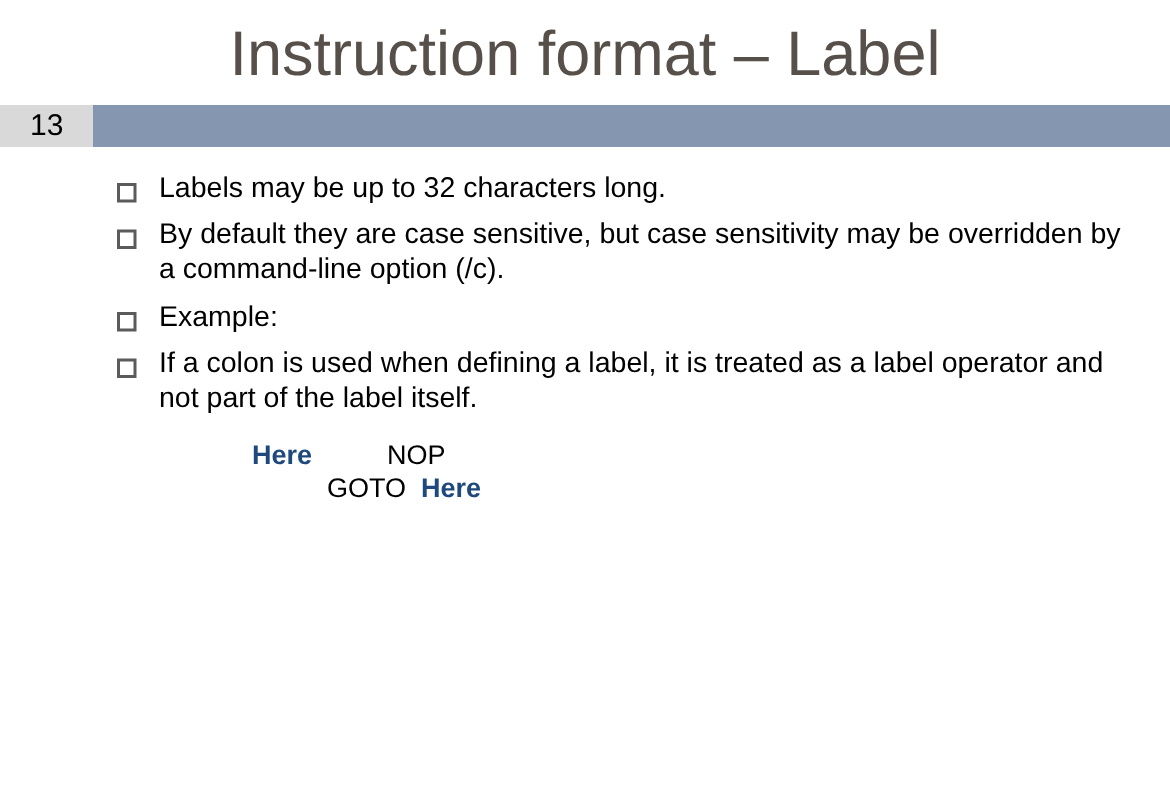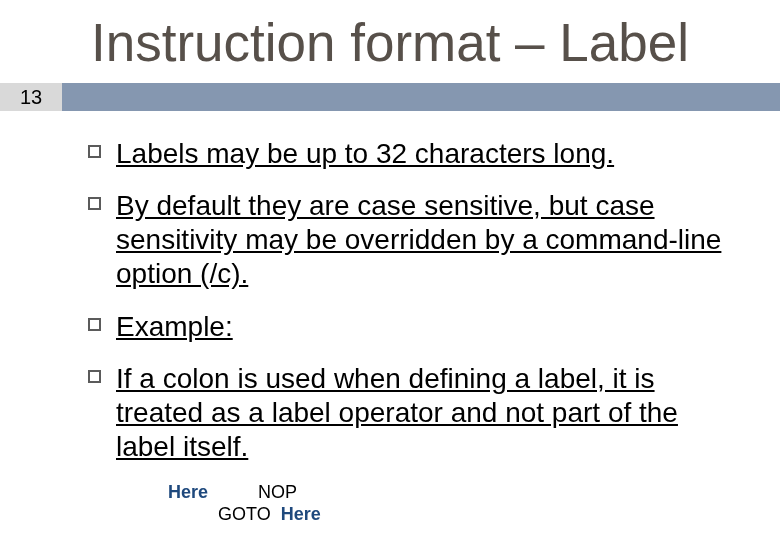--- a/index.html
+++ b/index.html
@@ -13,21 +13,21 @@
   }
   .slide {
     width: 780px;
     height: 540px;
     position: relative;
     box-sizing: border-box;
   }
   .title {
     text-align: center;
     color: #57504a;
-    font-size: 53px;
+    font-size: 42px;
     font-weight: 400;
     padding-top: 12px;
     padding-bottom: 10px;
   }
   .divider-row {
     display: flex;
     align-items: stretch;
     height: 28px;
   }
   .slide-number {
@@ -48,25 +48,24 @@
     padding: 8px 20px 0 70px;
   }
   ul.bullets {
     list-style: none;
     margin: 0;
     padding: 0;
   }
   ul.bullets > li {
     position: relative;
     padding-left: 28px;
-    font-size: 28px;
+    font-size: 19px;
     color: #000;
     line-height: 1.22;
-    margin: 18px;
-    text-decoration: underline;
+    margin: 8px;
   }
   ul.bullets > li::before {
     content: "";
     position: absolute;
     left: 0;
     top: 8px;
     width: 13px;
     height: 13px;
     border: 2px solid #5b5b5b;
     box-sizing: border-box;

